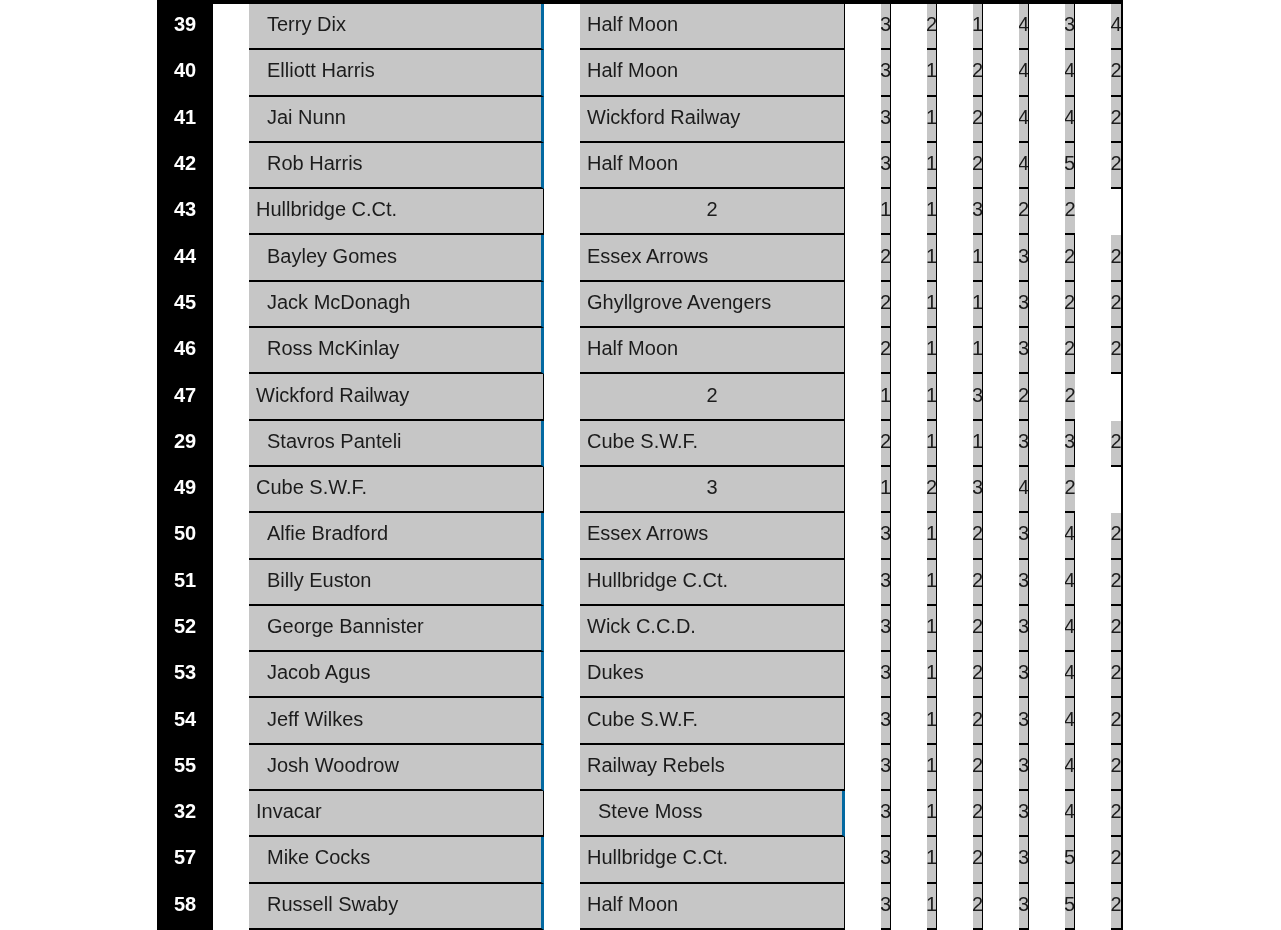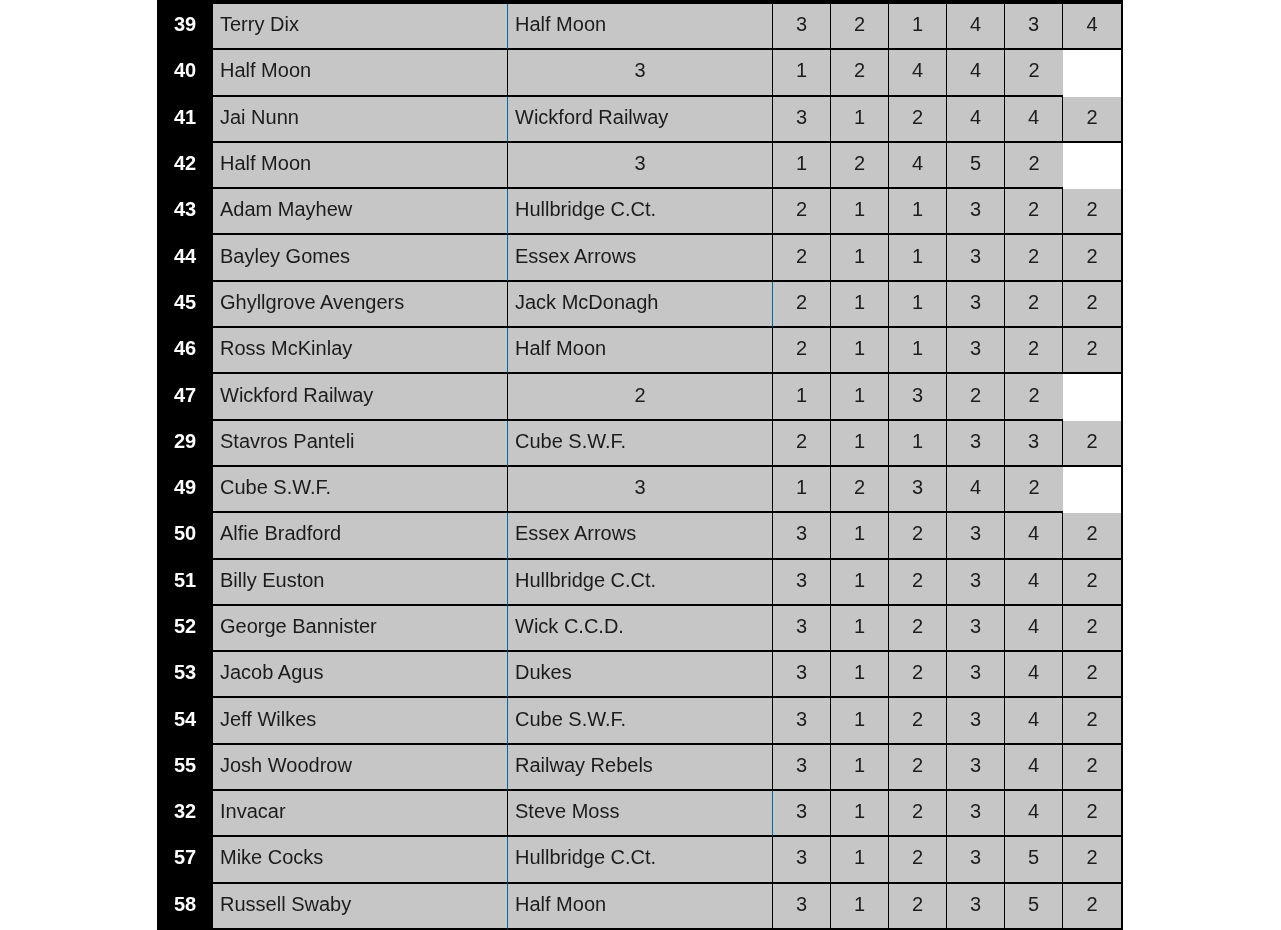--- a/index.html
+++ b/index.html
@@ -23,20 +23,21 @@
     top: 0;
     width: 966px;
     border-top: 4px solid #000000;
     border-right: 2px solid #000000;
     box-sizing: border-box;
   }
   .row {
     display: grid;
     grid-template-columns: 56px 295px 265px repeat(6, 1fr);
     height: 46.3px;
+    gap: 36px;
   }
   .cell {
     box-sizing: border-box;
     background: #c6c6c6;
     border-bottom: 2px solid #000000;
     color: #1c1c1c;
     font-size: 20px;
     display: flex;
     align-items: center;
     overflow: hidden;
@@ -45,22 +46,22 @@
   }
   .rank-cell {
     background: #000000;
     color: #ffffff;
     font-weight: bold;
     justify-content: center;
     border-bottom: 2px solid #000000;
     font-size: 20px;
   }
   .name-cell {
-    padding-left: 7px;
-    border-right: 1px solid #0369a1;
+    padding-left: 18px;
+    border-right: 3px solid #0369a1;
   }
   .team-cell {
     padding-left: 7px;
     border-right: 1px solid #000000;
   }
   .stat-cell {
     justify-content: center;
     border-right: 1px solid #000000;
   }
   .stat-cell:last-child {
@@ -78,20 +79,21 @@
         <div class="cell team-cell">Half Moon</div>
         <div class="cell stat-cell">3</div>
         <div class="cell stat-cell">2</div>
         <div class="cell stat-cell">1</div>
         <div class="cell stat-cell">4</div>
         <div class="cell stat-cell">3</div>
         <div class="cell stat-cell">4</div>
       </div>
       <div class="row">
         <div class="cell rank-cell">40</div>
+        <div class="cell name-cell">Elliott Harris</div>
         <div class="cell team-cell">Half Moon</div>
         <div class="cell stat-cell">3</div>
         <div class="cell stat-cell">1</div>
         <div class="cell stat-cell">2</div>
         <div class="cell stat-cell">4</div>
         <div class="cell stat-cell">4</div>
         <div class="cell stat-cell">2</div>
       </div>
       <div class="row">
         <div class="cell rank-cell">41</div>
@@ -99,31 +101,31 @@
         <div class="cell team-cell">Wickford Railway</div>
         <div class="cell stat-cell">3</div>
         <div class="cell stat-cell">1</div>
         <div class="cell stat-cell">2</div>
         <div class="cell stat-cell">4</div>
         <div class="cell stat-cell">4</div>
         <div class="cell stat-cell">2</div>
       </div>
       <div class="row">
         <div class="cell rank-cell">42</div>
+        <div class="cell name-cell">Rob Harris</div>
         <div class="cell team-cell">Half Moon</div>
         <div class="cell stat-cell">3</div>
         <div class="cell stat-cell">1</div>
         <div class="cell stat-cell">2</div>
         <div class="cell stat-cell">4</div>
         <div class="cell stat-cell">5</div>
         <div class="cell stat-cell">2</div>
       </div>
       <div class="row">
         <div class="cell rank-cell">43</div>
-        <div class="cell name-cell">Adam Mayhew</div>
         <div class="cell team-cell">Hullbridge C.Ct.</div>
         <div class="cell stat-cell">2</div>
         <div class="cell stat-cell">1</div>
         <div class="cell stat-cell">1</div>
         <div class="cell stat-cell">3</div>
         <div class="cell stat-cell">2</div>
         <div class="cell stat-cell">2</div>
       </div>
       <div class="row">
         <div class="cell rank-cell">44</div>
@@ -131,22 +133,22 @@
         <div class="cell team-cell">Essex Arrows</div>
         <div class="cell stat-cell">2</div>
         <div class="cell stat-cell">1</div>
         <div class="cell stat-cell">1</div>
         <div class="cell stat-cell">3</div>
         <div class="cell stat-cell">2</div>
         <div class="cell stat-cell">2</div>
       </div>
       <div class="row">
         <div class="cell rank-cell">45</div>
+        <div class="cell name-cell">Jack McDonagh</div>
         <div class="cell team-cell">Ghyllgrove Avengers</div>
-        <div class="cell name-cell">Jack McDonagh</div>
         <div class="cell stat-cell">2</div>
         <div class="cell stat-cell">1</div>
         <div class="cell stat-cell">1</div>
         <div class="cell stat-cell">3</div>
         <div class="cell stat-cell">2</div>
         <div class="cell stat-cell">2</div>
       </div>
       <div class="row">
         <div class="cell rank-cell">46</div>
         <div class="cell name-cell">Ross McKinlay</div>

